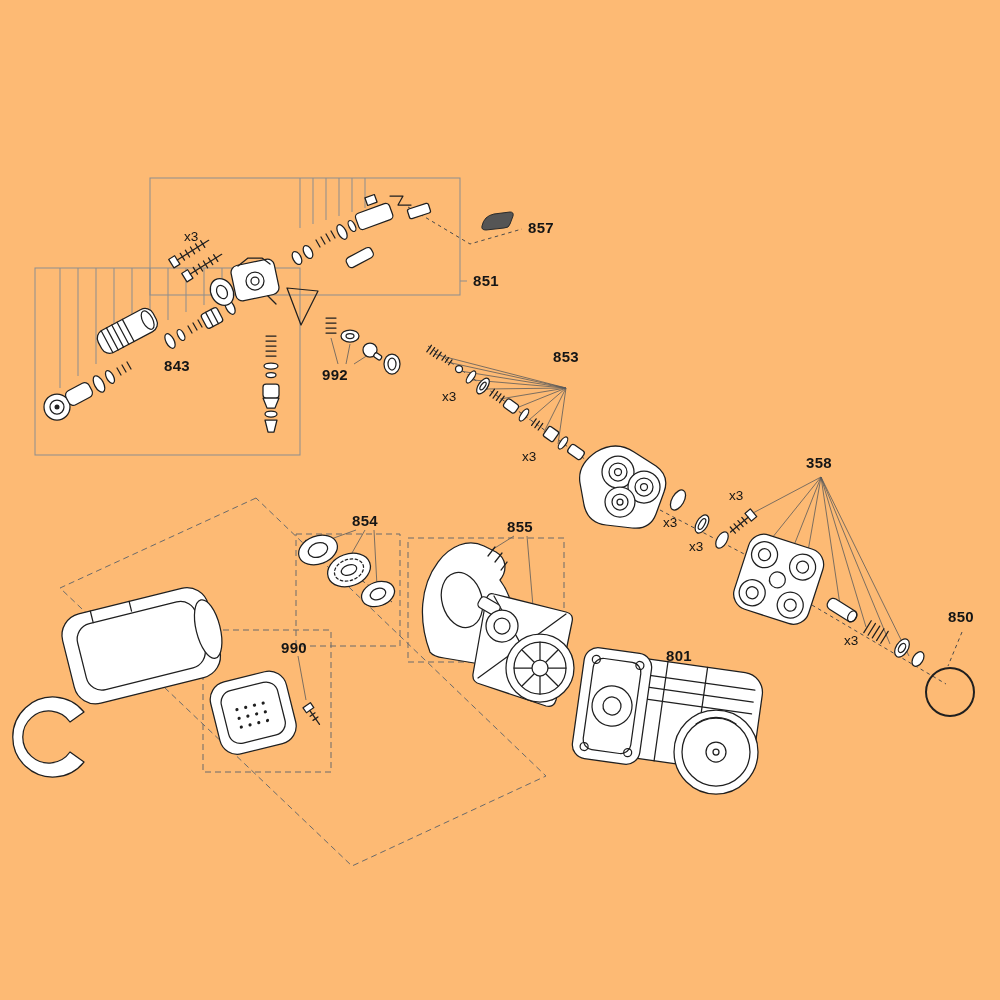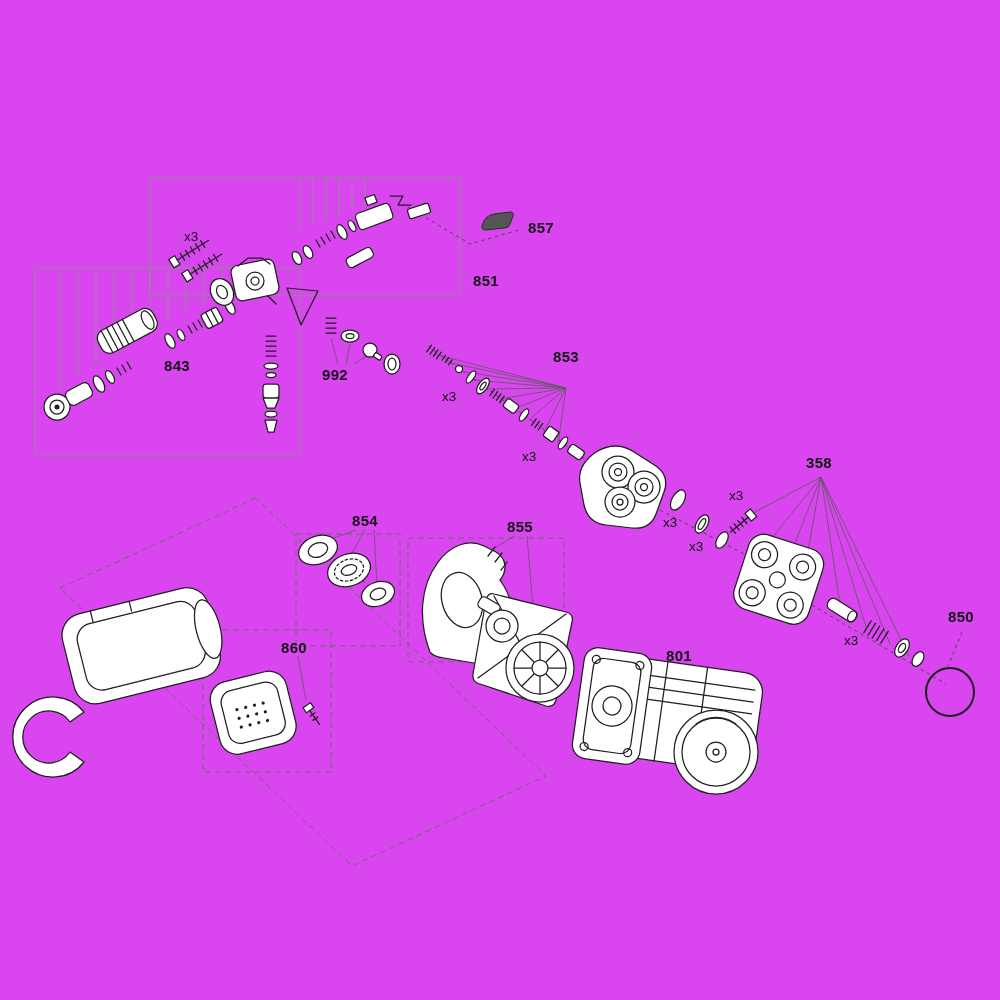--- a/index.html
+++ b/index.html
@@ -1,18 +1,18 @@
 <!DOCTYPE html>
 <html><head>
 <meta charset="utf-8">
 <title>Diagram</title>
 <style>
   *{margin:0;padding:0;box-sizing:border-box}
   html,body{width:1000px;height:1000px;background:#fff;font-family:"Liberation Sans",sans-serif}
-  .canvas{position:relative;width:1000px;height:1000px;background:#d946ef;overflow:hidden}
+  .canvas{position:relative;width:1000px;height:1000px;background:#fdba74;overflow:hidden}
   .canvas > svg{position:absolute;left:0;top:0}
   .part-label{position:absolute;font-size:15px;font-weight:700;color:#151515;letter-spacing:.3px;white-space:nowrap}
   .qty-label{position:absolute;font-size:13.5px;font-weight:400;color:#151515;white-space:nowrap}
   
   .s{stroke:#1f1f1f;stroke-width:1.25;fill:none;stroke-linecap:round;stroke-linejoin:round}
   .sw{stroke:#1f1f1f;stroke-width:1.25;fill:#ffffff;stroke-linejoin:round}
   .dk{stroke:#2a2a2a;stroke-width:1;fill:#555}
   .thin{stroke:#8d8d8d;stroke-width:1;fill:none}
   .dash{stroke:#6a6a6a;stroke-width:1;fill:none;stroke-dasharray:6 4}
   .dash2{stroke:#4a4a4a;stroke-width:1;fill:none;stroke-dasharray:3.5 3.5}
@@ -365,21 +365,21 @@
 
   <div class="part-label" style="left:528px;top:219px">857</div>
   <div class="part-label" style="left:473px;top:272px">851</div>
   <div class="part-label" style="left:164px;top:357px">843</div>
   <div class="part-label" style="left:322px;top:366px">992</div>
   <div class="part-label" style="left:553px;top:348px">853</div>
   <div class="part-label" style="left:806px;top:454px">358</div>
   <div class="part-label" style="left:948px;top:608px">850</div>
   <div class="part-label" style="left:352px;top:512px">854</div>
   <div class="part-label" style="left:507px;top:518px">855</div>
-  <div class="part-label" style="left:281px;top:639px">860</div>
+  <div class="part-label" style="left:281px;top:639px">990</div>
   <div class="part-label" style="left:666px;top:647px">801</div>
 
   <div class="qty-label" style="left:184px;top:229px">x3</div>
   <div class="qty-label" style="left:442px;top:389px">x3</div>
   <div class="qty-label" style="left:522px;top:449px">x3</div>
   <div class="qty-label" style="left:663px;top:515px">x3</div>
   <div class="qty-label" style="left:689px;top:539px">x3</div>
   <div class="qty-label" style="left:729px;top:488px">x3</div>
   <div class="qty-label" style="left:844px;top:633px">x3</div>
 

